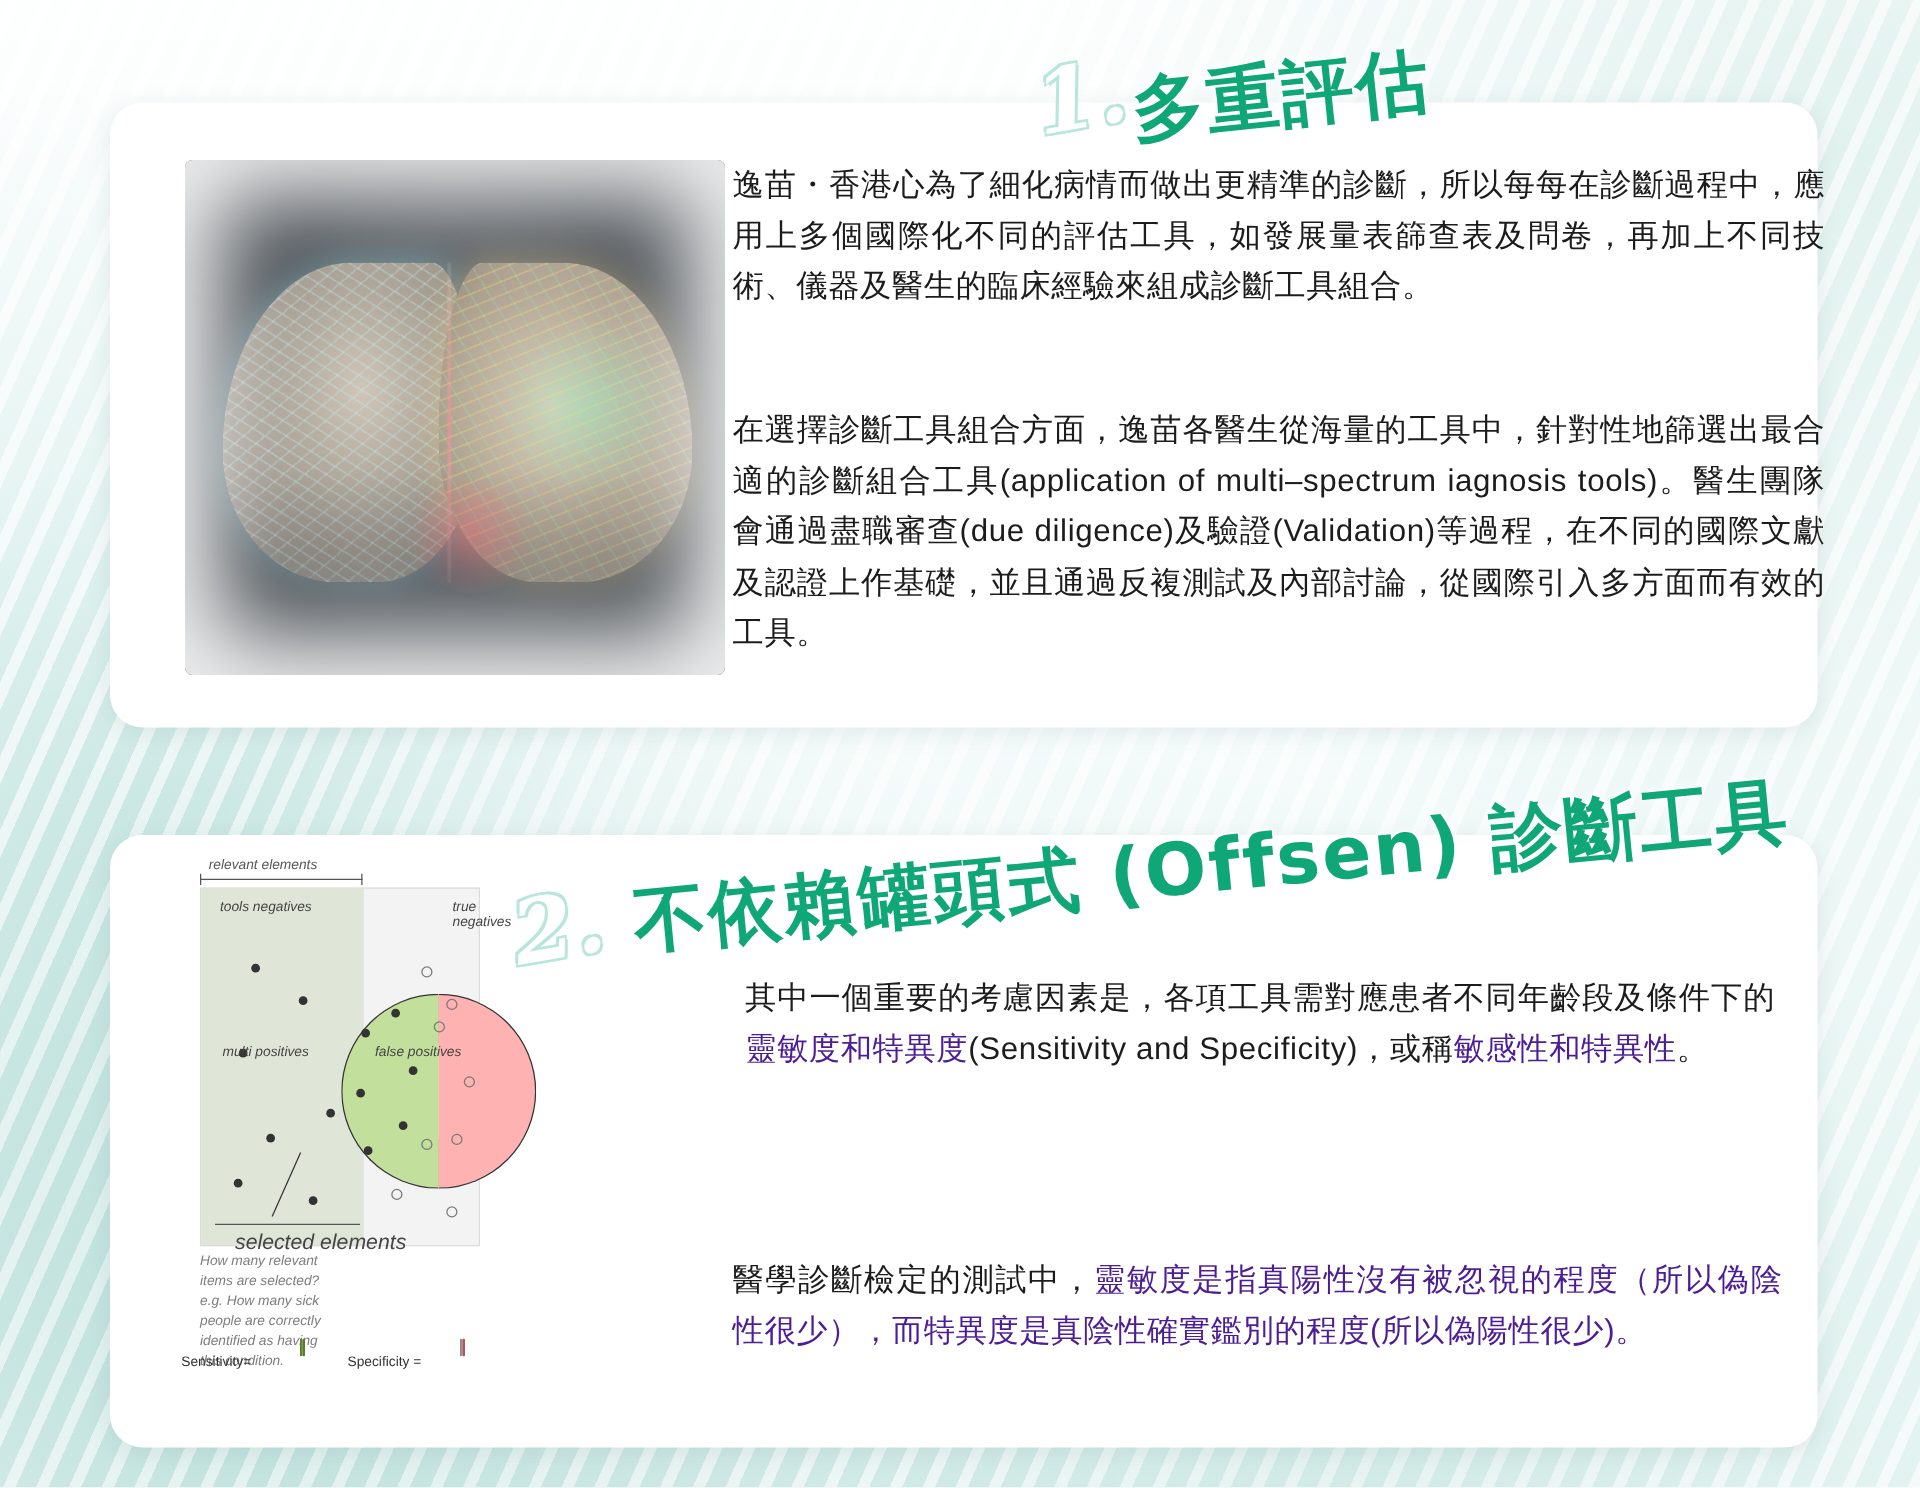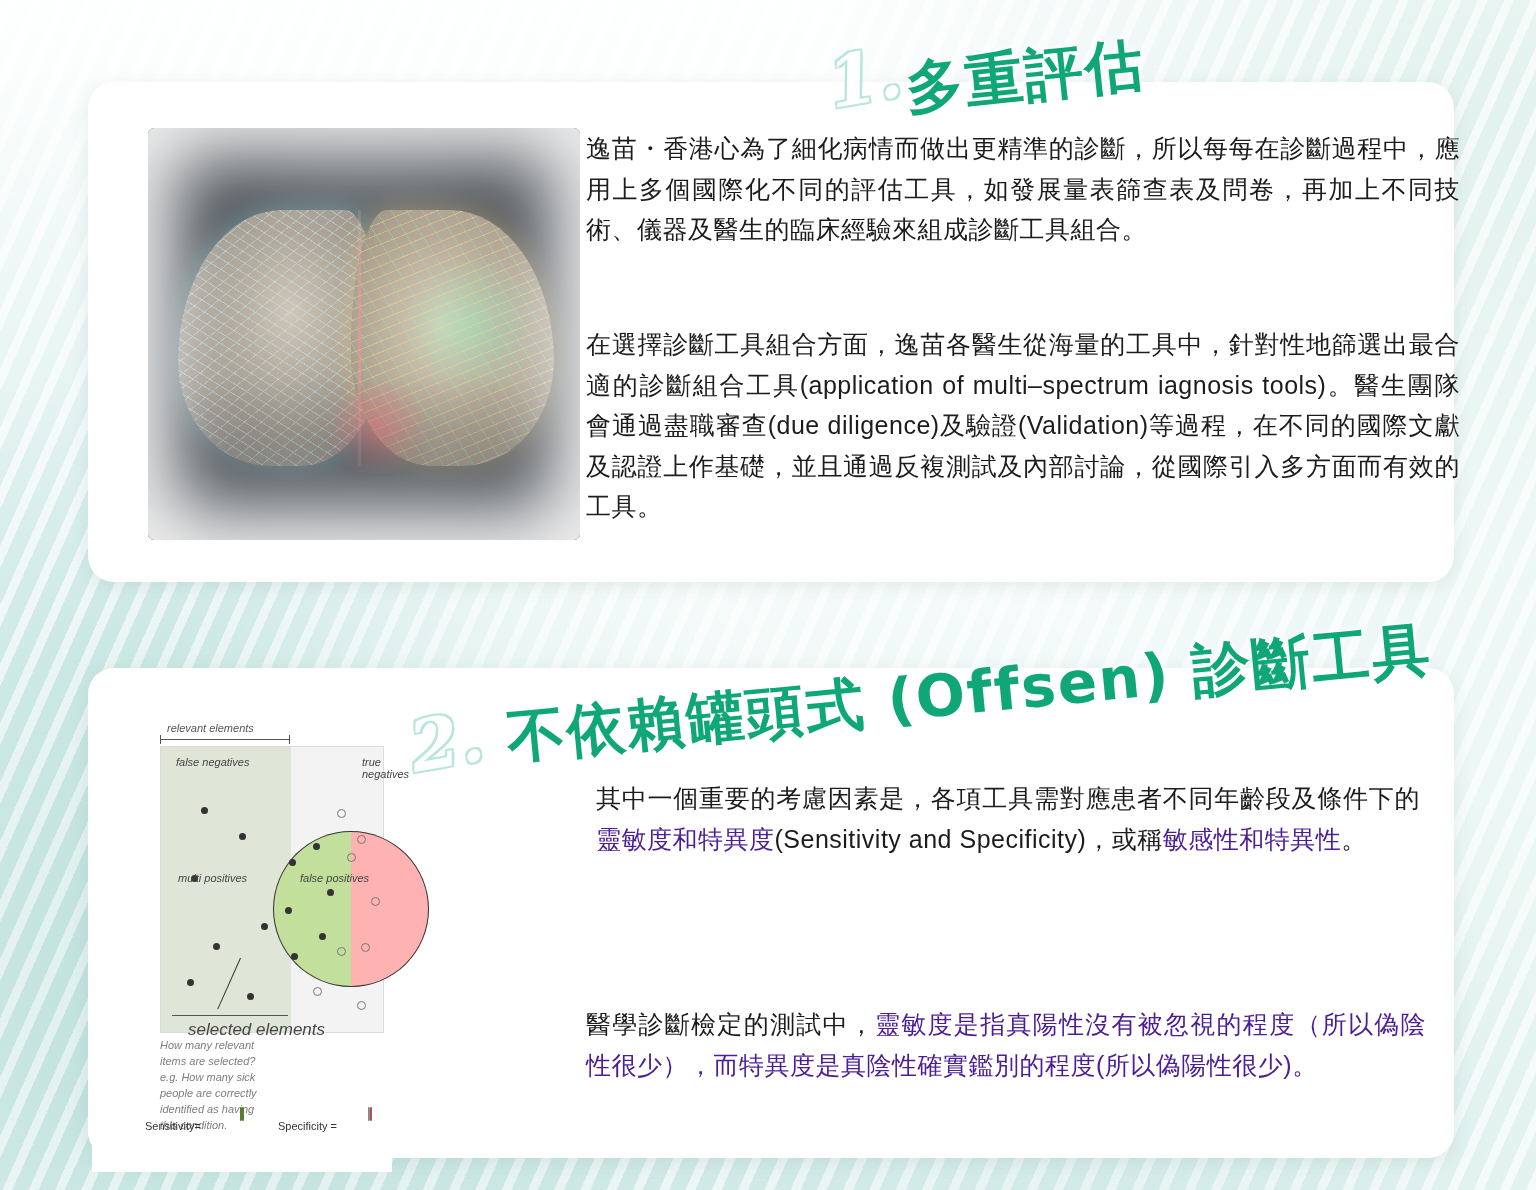--- a/index.html
+++ b/index.html
@@ -197,21 +197,20 @@
   
   #sens-figure {
     position: absolute;
     left: 92px;
     top: 686px;
     width: 300px;
     height: 450px;
     background: #ffffff;
     font-family: "Liberation Sans", sans-serif;
     color: #3a3a3a;
-    margin-top: 36px;
   }
   #sens-figure .relevant-label {
     position: absolute; left: 75px; top: 0; font-size: 11px; font-style: italic; color:#555;
   }
   #sens-figure .relevant-bar {
     position: absolute; left: 68px; top: 17px; width: 130px; height: 1px; background:#555;
   }
   #sens-figure .relevant-bar:before,
   #sens-figure .relevant-bar:after {
     content:""; position:absolute; top:-4px; width:1px; height:9px; background:#555;
@@ -371,21 +370,21 @@
     <div class="dot open" style="left:210px; top:150px;"></div>
     <div class="dot open" style="left:176px; top:200px;"></div>
     <div class="dot open" style="left:200px; top:196px;"></div>
 
     <div class="dot open" style="left:176px; top:62px;"></div>
     <div class="dot open" style="left:196px; top:88px;"></div>
     <div class="dot open" style="left:152px; top:240px;"></div>
     <div class="dot open" style="left:196px; top:254px;"></div>
   </div>
 
-  <div class="lbl fn">false negatives</div>
+  <div class="lbl fn">tools negatives</div>
   <div class="lbl tn">true negatives</div>
   <div class="lbl tp">multi positives</div>
   <div class="lbl fp">false positives</div>
 
   <div class="leader"></div>
   <div class="sel-bar"></div>
   <div class="sel-label">selected elements</div>
 
   <div class="note note-left">How many relevant items are selected? e.g. How many sick people are correctly identified as having this condition.</div>
 

